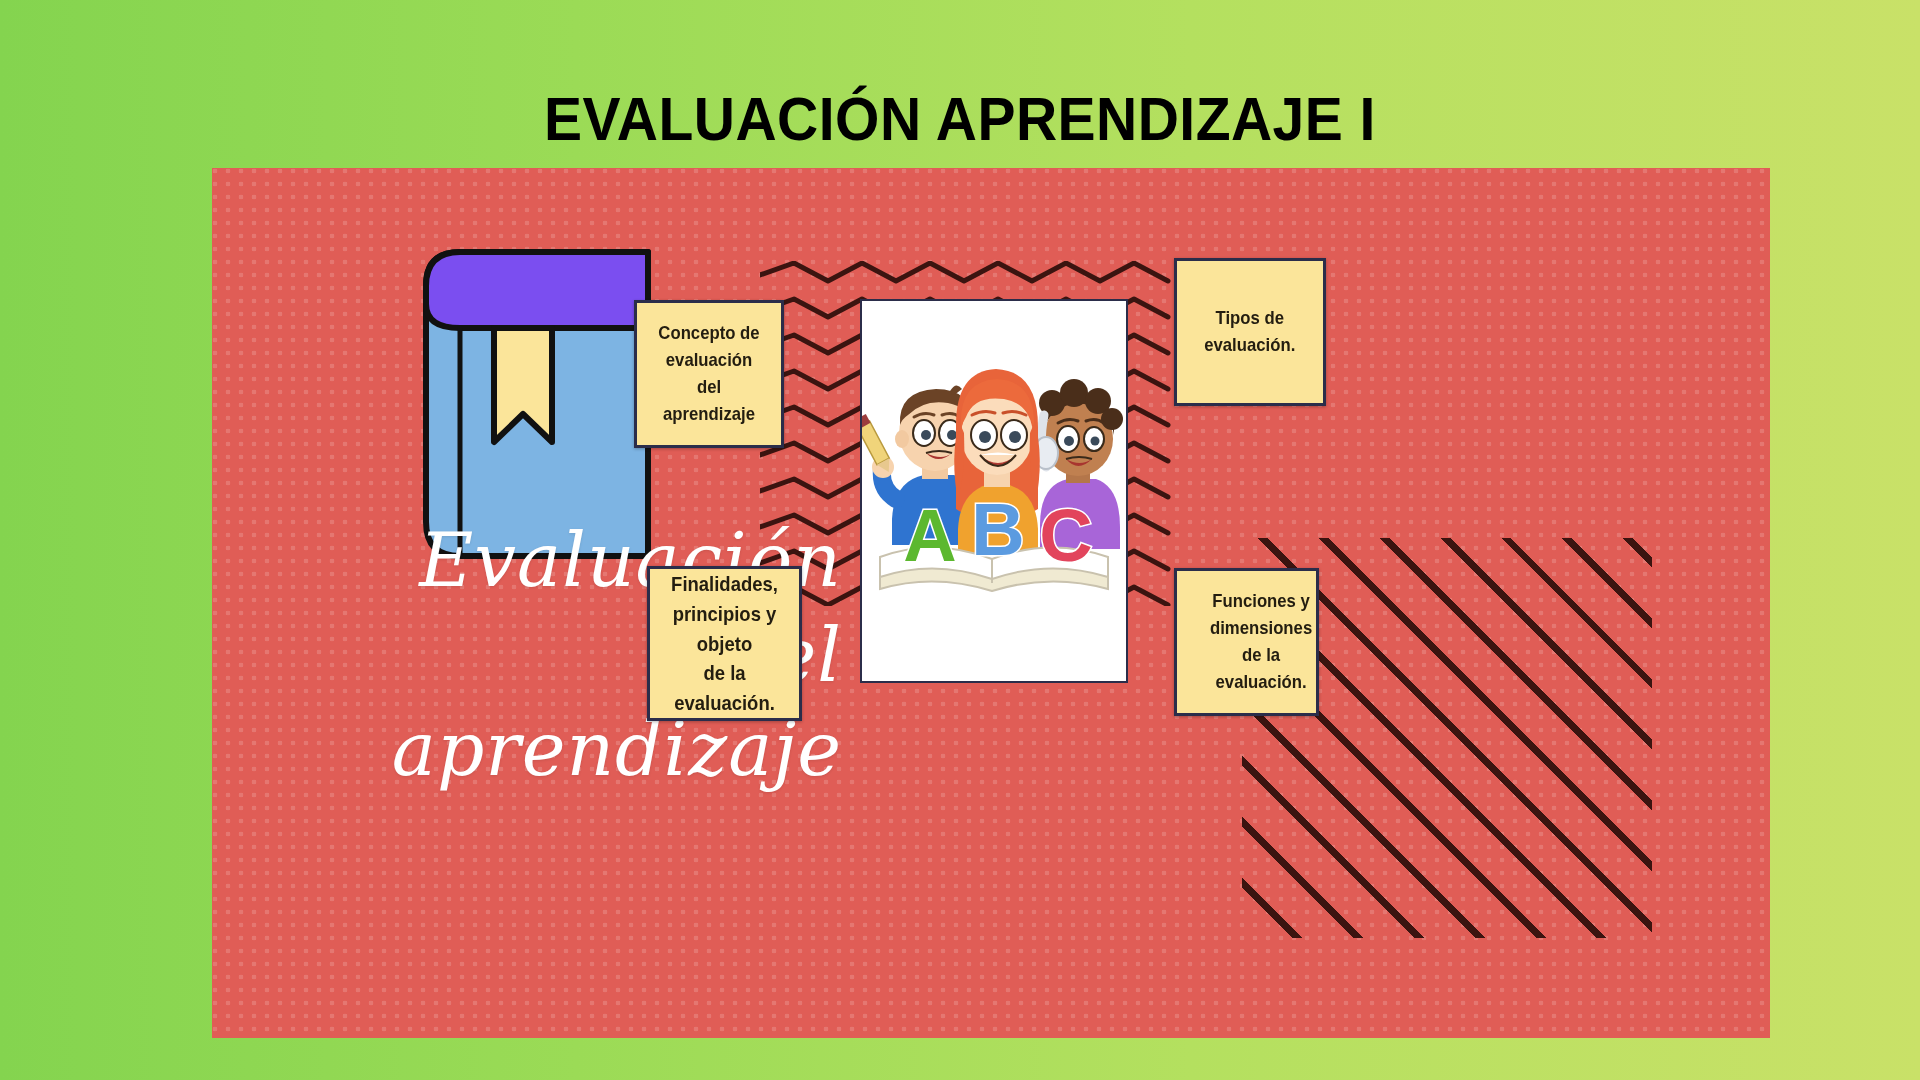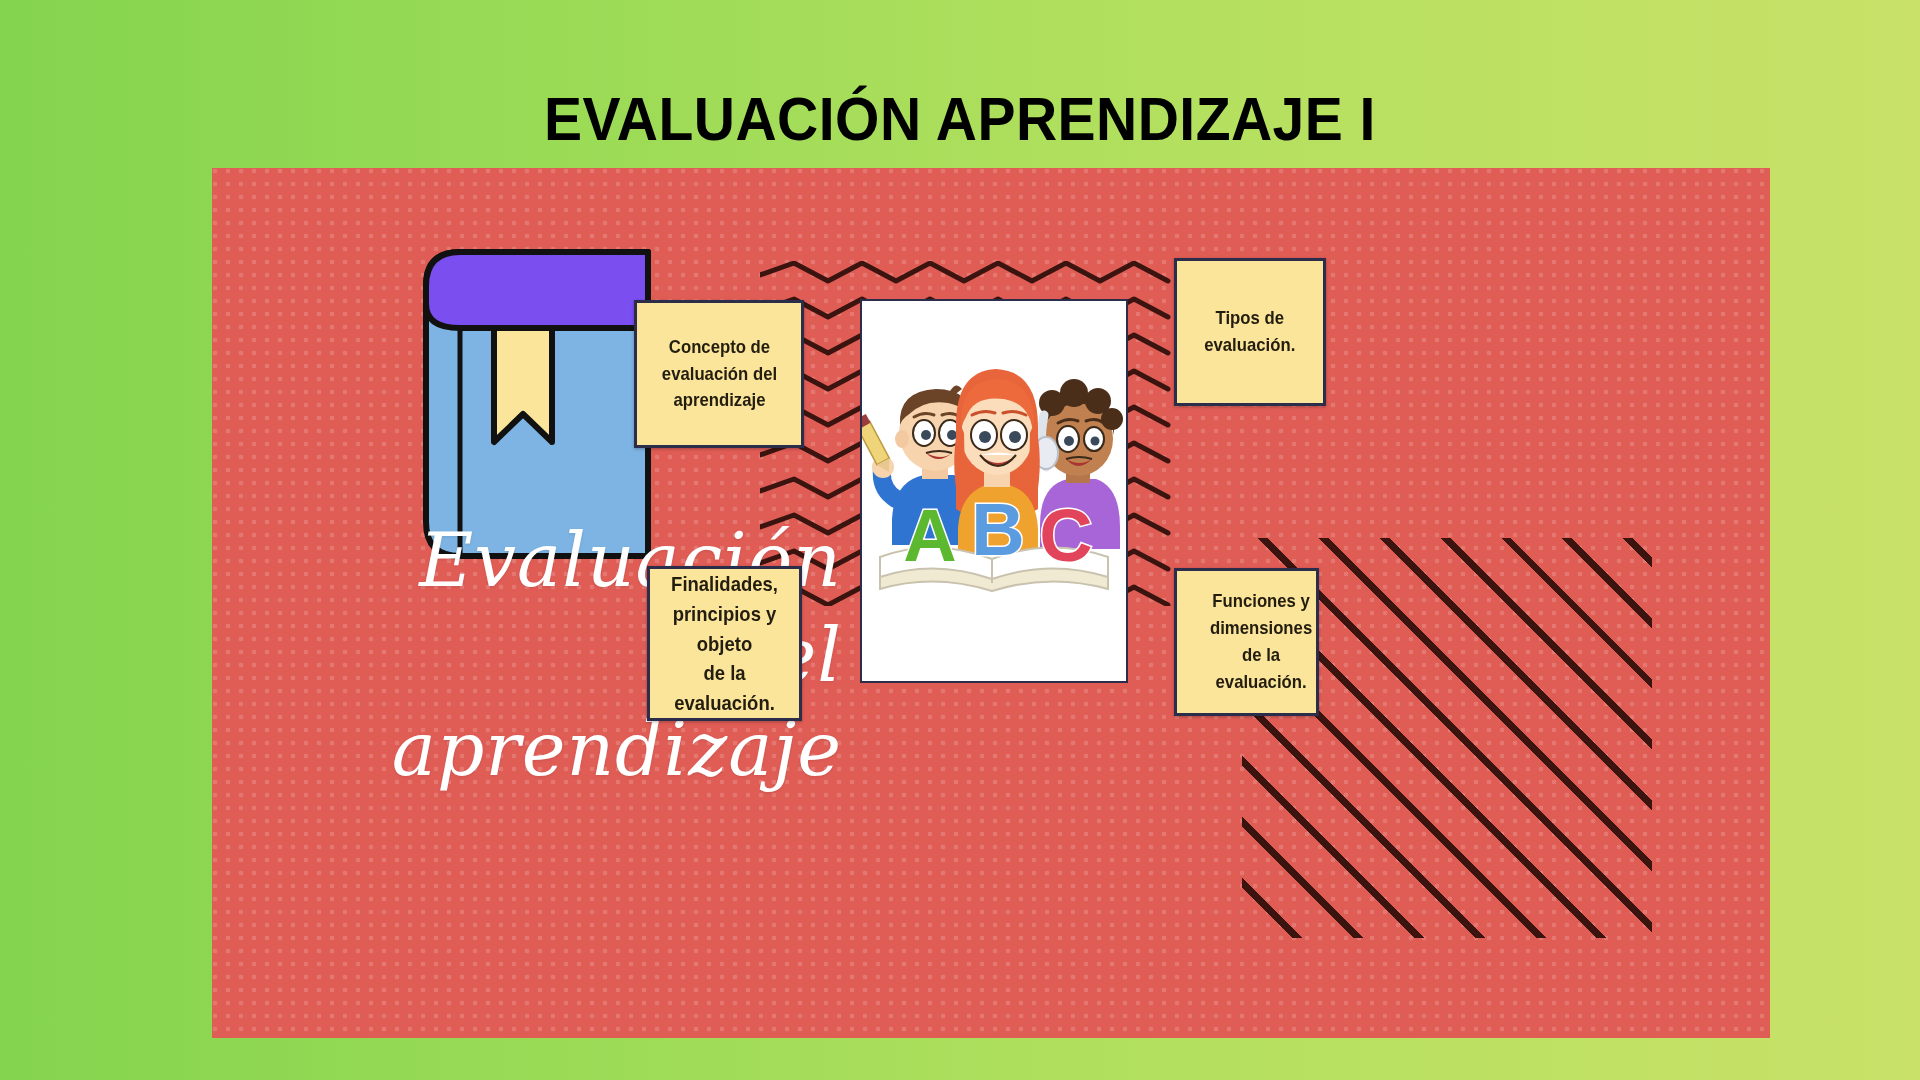--- a/index.html
+++ b/index.html
@@ -128,21 +128,21 @@
   .note .note-text {
     display: block;
     padding: 0 8px;
     line-height: 1.42;
     transform: scaleX(0.88);
     transform-origin: center;
     white-space: pre-line;
   }
 
   #note-concepto {
-    left: 422px; top: 132px; width: 170px; height: 148px;
+    left: 422px; top: 132px; width: 150px; height: 148px;
     font-size: 19px;
   }
   #note-finalidades {
     left: 435px; top: 398px; width: 155px; height: 155px;
     font-size: 21px;
   }
   #note-tipos {
     left: 962px; top: 90px; width: 152px; height: 148px;
     font-size: 19px;
   }

